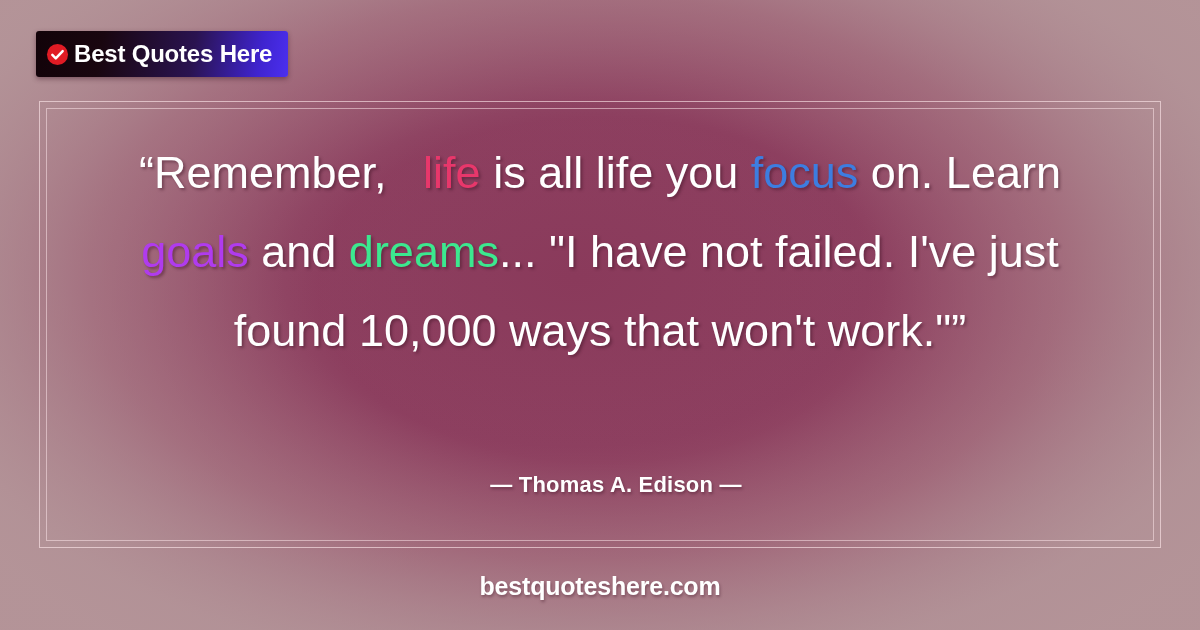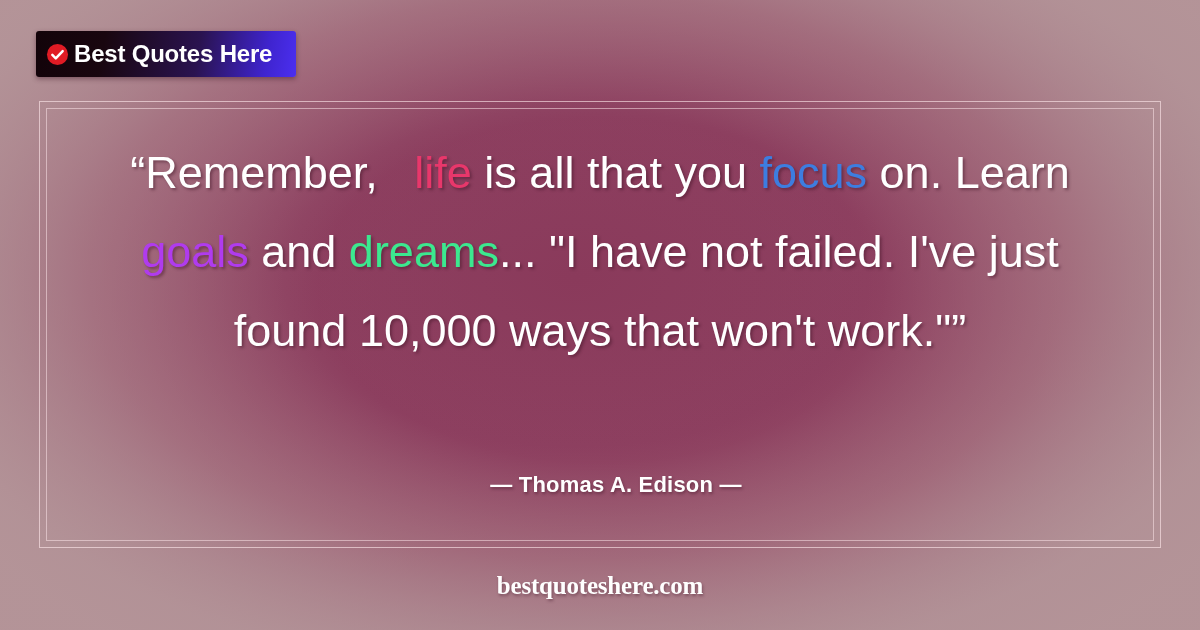--- a/index.html
+++ b/index.html
@@ -34,21 +34,21 @@
   }
 
   
   .logo-badge {
     position: absolute;
     left: 36px;
     top: 31px;
     height: 46px;
     display: flex;
     align-items: center;
-    padding: 0 24px 0 10px;
+    padding: 0 16px 0 10px;
     border-radius: 3px;
     background: linear-gradient(100deg, #120309 0%, #19060f 26%, #2a1350 62%, #3f24cf 88%, #4b2ff0 100%);
     box-shadow: 0 2px 5px rgba(60,20,35,0.45);
   }
   .logo-check {
     width: 23px;
     height: 23px;
     flex: 0 0 auto;
     margin-right: 5px;
     display: block;
@@ -122,21 +122,20 @@
     position: absolute;
     left: 0;
     right: 0;
     top: 572px;
     text-align: center;
     color: #ffffff;
     font-size: 25px;
     font-weight: bold;
     letter-spacing: -0.2px;
     text-shadow: 1px 2px 3px rgba(60,18,35,0.40);
-    font-family: Liberation Serif, serif;
   }
 </style>
 </head>
 <body>
 
 <div id="poster">
 
   <div class="logo-badge">
     <svg class="logo-check" viewBox="0 0 24 24">
       <circle cx="12" cy="12" r="11" fill="#e01b24"></circle>
@@ -144,21 +143,21 @@
     </svg>
     <span class="logo-text">Best Quotes Here</span>
   </div>
 
   <div class="frame-outer">
     <div class="frame-inner"></div>
   </div>
 
   <div class="quote-block">
     <div class="quote-line">
-      <span>“Remember, </span><span class="w-life">life</span><span> is all that you </span><span class="w-focus">focus</span><span> on. Learn</span>
+      <span>“Remember, </span><span class="w-life">life</span><span> is all life you </span><span class="w-focus">focus</span><span> on. Learn</span>
     </div>
     <div class="quote-line">
       <span class="w-goals">goals</span><span> and </span><span class="w-dreams">dreams</span><span>... "I have not failed. I've just</span>
     </div>
     <div class="quote-line">
       <span>found 10,000 ways that won't work."”</span>
     </div>
   </div>
 
   <div class="author">— Thomas A. Edison —</div>

